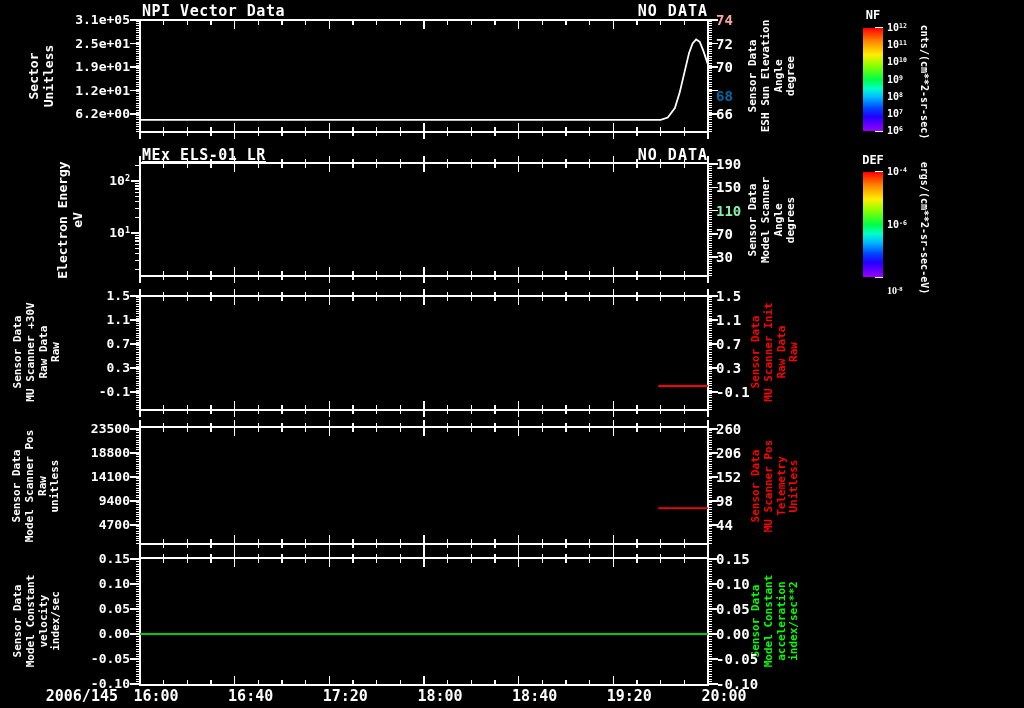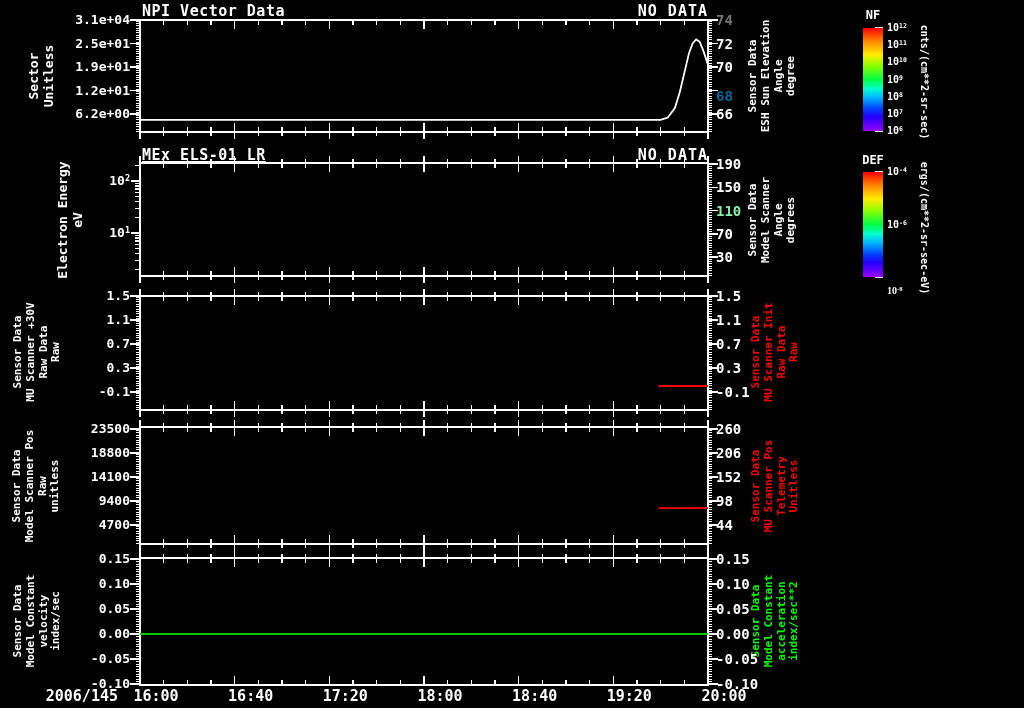--- a/index.html
+++ b/index.html
@@ -1101,26 +1101,26 @@
 
   <div class="cb-title mono" style="left:853px;top:8px;">NF</div>
   <div class="cb-bar" style="left:863px;top:28px;height:103px;"></div>
   <div class="rot rot90 mono" style="left:924px;top:82px;font-size:10px;">cnts/(cm**2-sr-sec)</div>
 
   <div class="cb-title mono" style="left:853px;top:153px;">DEF</div>
   <div class="cb-bar" style="left:863px;top:172px;height:105px;"></div>
   <div class="rot rot90 mono" style="left:924px;top:228px;font-size:10px;">ergs/(cm**2-sr-sec-eV)</div>
 
   <div id="labels">
-      <div class="ytick left mono" style="top: 13px; color: rgb(255, 255, 255);">3.1e+04</div>
+      <div class="ytick left mono" style="top: 13px; color: rgb(255, 255, 255);">3.1e+05</div>
       <div class="ytick left mono" style="top: 36.5px; color: rgb(255, 255, 255);">2.5e+01</div>
       <div class="ytick left mono" style="top: 60px; color: rgb(255, 255, 255);">1.9e+01</div>
       <div class="ytick left mono" style="top: 83.5px; color: rgb(255, 255, 255);">1.2e+01</div>
       <div class="ytick left mono" style="top: 107px; color: rgb(255, 255, 255);">6.2e+00</div>
-      <div class="ytick right mono" style="top: 13px; color: #737373;">74</div>
+      <div class="ytick right mono" style="top: 13px; color: #fca5a5;">74</div>
       <div class="ytick right mono" style="top: 36.5px; color: rgb(255, 255, 255);">72</div>
       <div class="ytick right mono" style="top: 60px; color: rgb(255, 255, 255);">70</div>
       <div class="ytick right mono" style="top: 90px; color: #0369a1; font-family: Liberation Mono, monospace;">68</div>
       <div class="ytick right mono" style="top: 107px; color: rgb(255, 255, 255);">66</div>
       <div class="ytick left mono" style="top: 174px; color: rgb(255, 255, 255);">10<sup>2</sup></div>
       <div class="ytick left mono" style="top: 226px; color: rgb(255, 255, 255);">10<sup>1</sup></div>
       <div class="ytick right mono" style="top: 157px; color: rgb(255, 255, 255);">190</div>
       <div class="ytick right mono" style="top: 180.25px; color: rgb(255, 255, 255);">150</div>
       <div class="ytick right mono" style="top: 203.5px; color: #86efac;">110</div>
       <div class="ytick right mono" style="top: 226.75px; color: rgb(255, 255, 255);">70</div>

